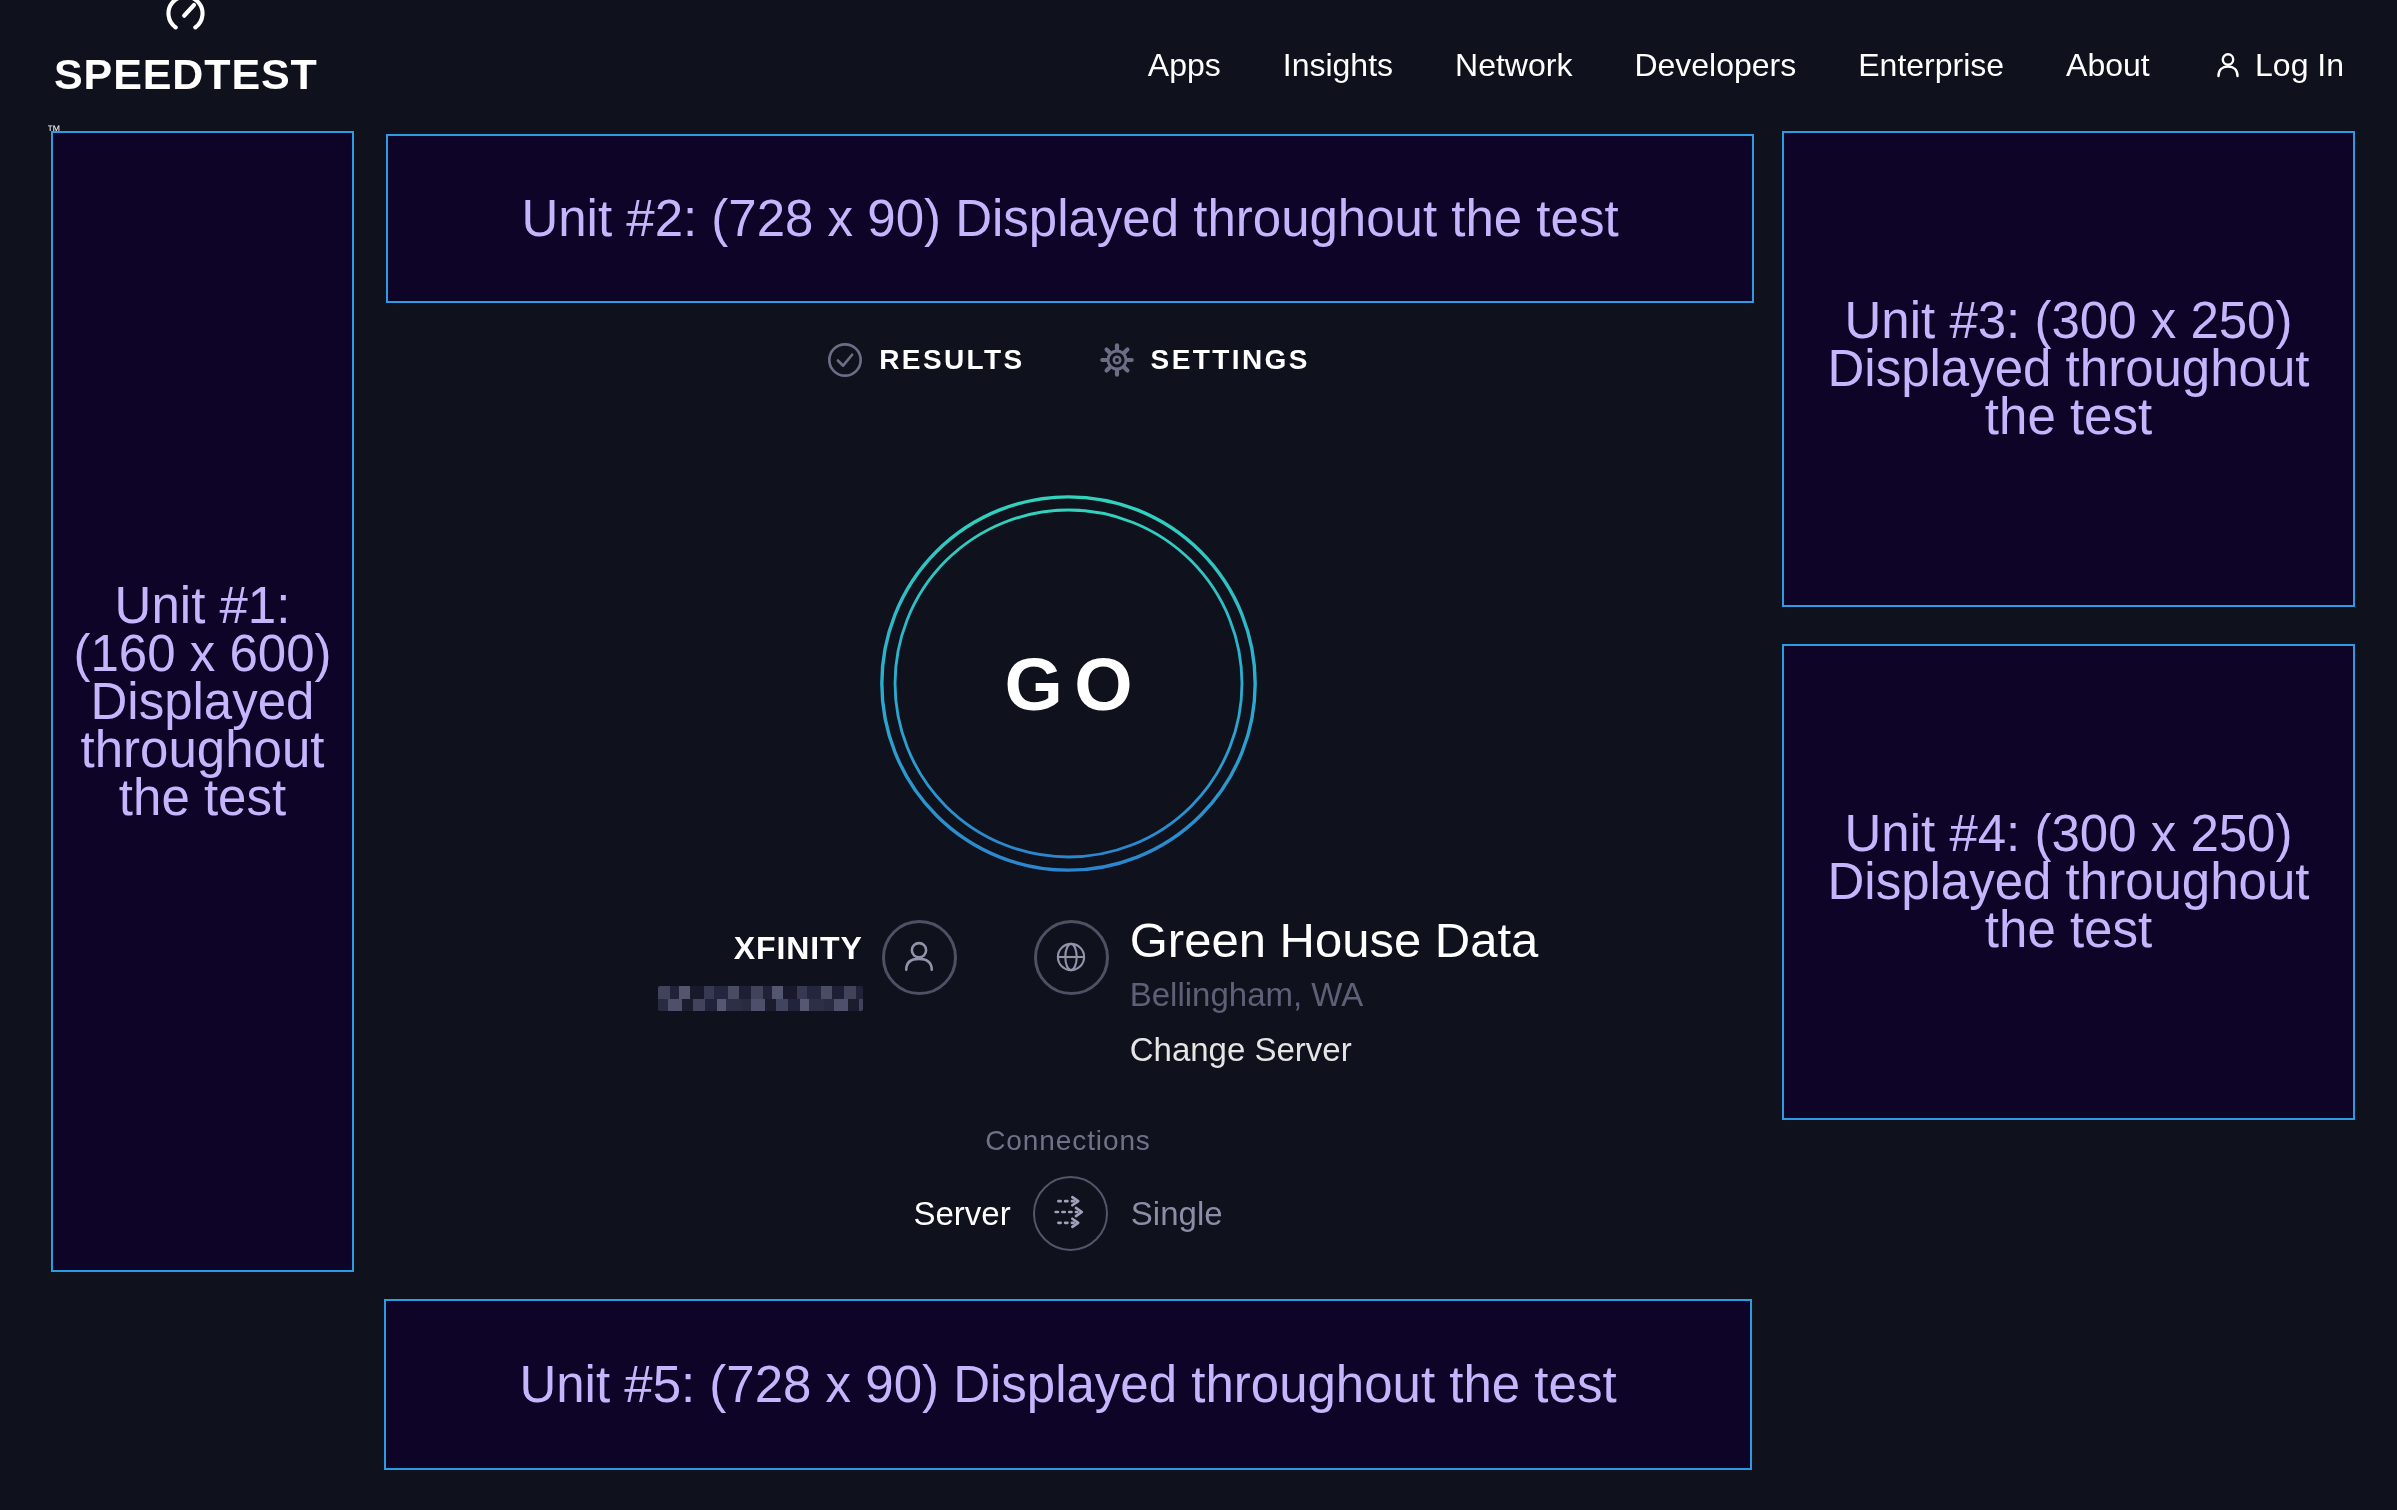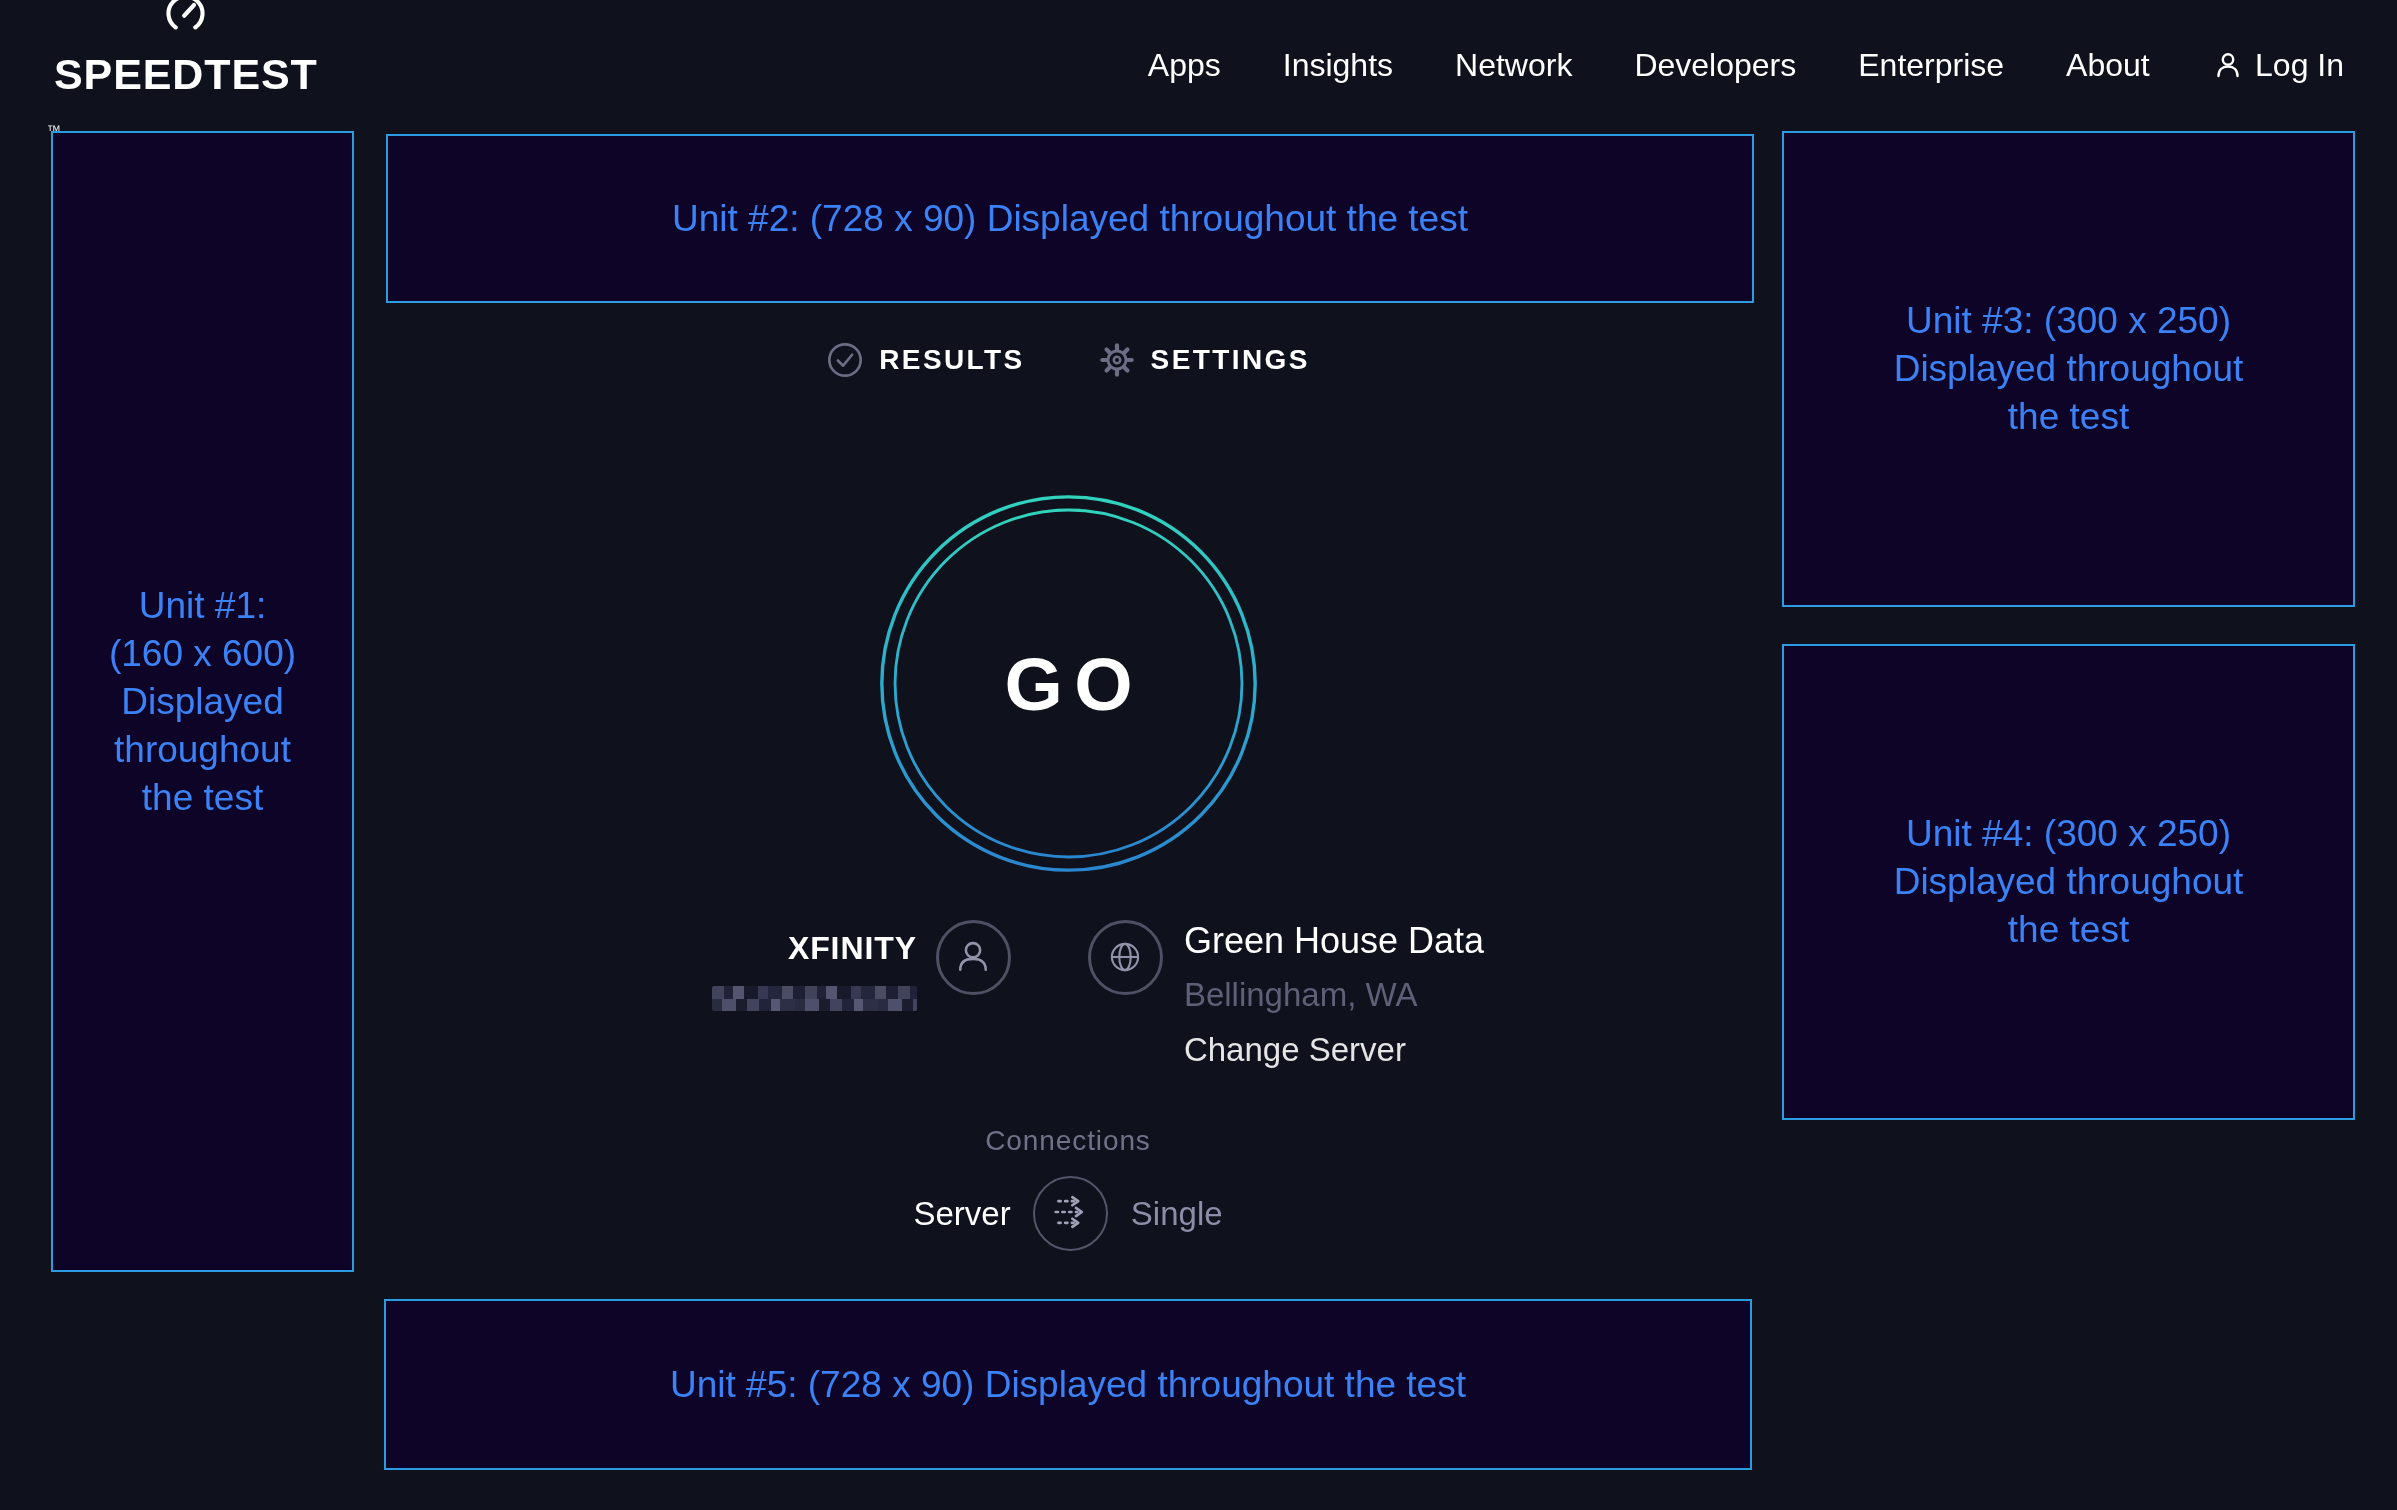--- a/index.html
+++ b/index.html
@@ -20,21 +20,21 @@
   .logo-text{font-size:43px;font-weight:700;letter-spacing:0.9px;}
   .logo-tm{font-size:14px;align-self:flex-start;margin:7.5px 0 0 -7.5px;color:#e8e9ee;}
   .navmenu{display:flex;align-items:center;gap:62px;}
   .nav-item{font-size:32px;font-weight:500;color:#ffffff;cursor:pointer;white-space:nowrap;}
   .nav-login{display:flex;align-items:center;gap:11.3px;cursor:pointer;}
   .nav-login svg{display:block;color:#ffffff;}
   
   .ad{
     position:absolute;background:#0e0427;border:2.8px solid #2b9ce1;
     display:flex;flex-direction:column;align-items:center;justify-content:center;
-    text-align:center;color:#3b82f6;font-size:37px;line-height:48px;
+    text-align:center;color:#c4b5fd;font-size:51px;line-height:48px;
     box-sizing:border-box;cursor:pointer;
   }
   .ad-1{left:51px;top:131px;width:303px;height:1141px;}
   .ad-2{left:386px;top:134px;width:1368px;height:169px;}
   .ad-3{left:1782px;top:131px;width:573px;height:476px;}
   .ad-4{left:1782px;top:644px;width:573px;height:476px;}
   .ad-5{left:384px;top:1299px;width:1368px;height:171px;}
   
   .tabsrow{
     position:absolute;left:354px;top:341px;width:1428px;
@@ -64,21 +64,21 @@
       repeating-linear-gradient(90deg,#44465e 0 12.2px,#22233a 12.2px 21px,#585a75 21px 32px,#191a2c 32px 46px,#3a3c55 46px 56px,#262840 56px 70px,#4e5068 70px 81px,#1f2036 81px 93px) top left/100% 13px no-repeat,
       repeating-linear-gradient(90deg,#2b2d44 0 10.4px,#515370 10.4px 23.5px,#1c1d30 23.5px 35px,#454761 35px 47px,#23243c 47px 59px,#5a5c78 59px 68px,#2f314a 68px 83px) bottom left/100% 12.2px no-repeat;
   }
   .icon-circle{
     width:75px;height:75px;border-radius:50%;border:3.8px solid #4e5064;
     display:flex;align-items:center;justify-content:center;flex:0 0 auto;
     box-sizing:border-box;color:#9193a9;margin-top:1.9px;
   }
   .server-group{display:flex;align-items:flex-start;gap:21px;}
   .server-text{display:flex;flex-direction:column;align-items:flex-start;}
-  .server-name{font-size:36px;font-weight:400;line-height:41px;margin-top:1.9px;}
+  .server-name{font-size:49px;font-weight:400;line-height:41px;margin-top:1.9px;}
   .server-loc{font-size:33px;color:#5d6076;margin-top:15px;}
   .server-change{font-size:33px;color:#e5e5e5;margin-top:17px;cursor:pointer;}
   
   .connections{
     position:absolute;left:354px;top:1125px;width:1428px;
     display:flex;flex-direction:column;align-items:center;
   }
   .conn-label{font-size:28px;letter-spacing:0.9px;color:#6f7289;text-align:right;}
   .conn-row{display:flex;align-items:center;gap:22.6px;margin-top:19px;}
   .conn-multi{font-size:33px;font-weight:500;color:#ffffff;cursor:pointer;}

